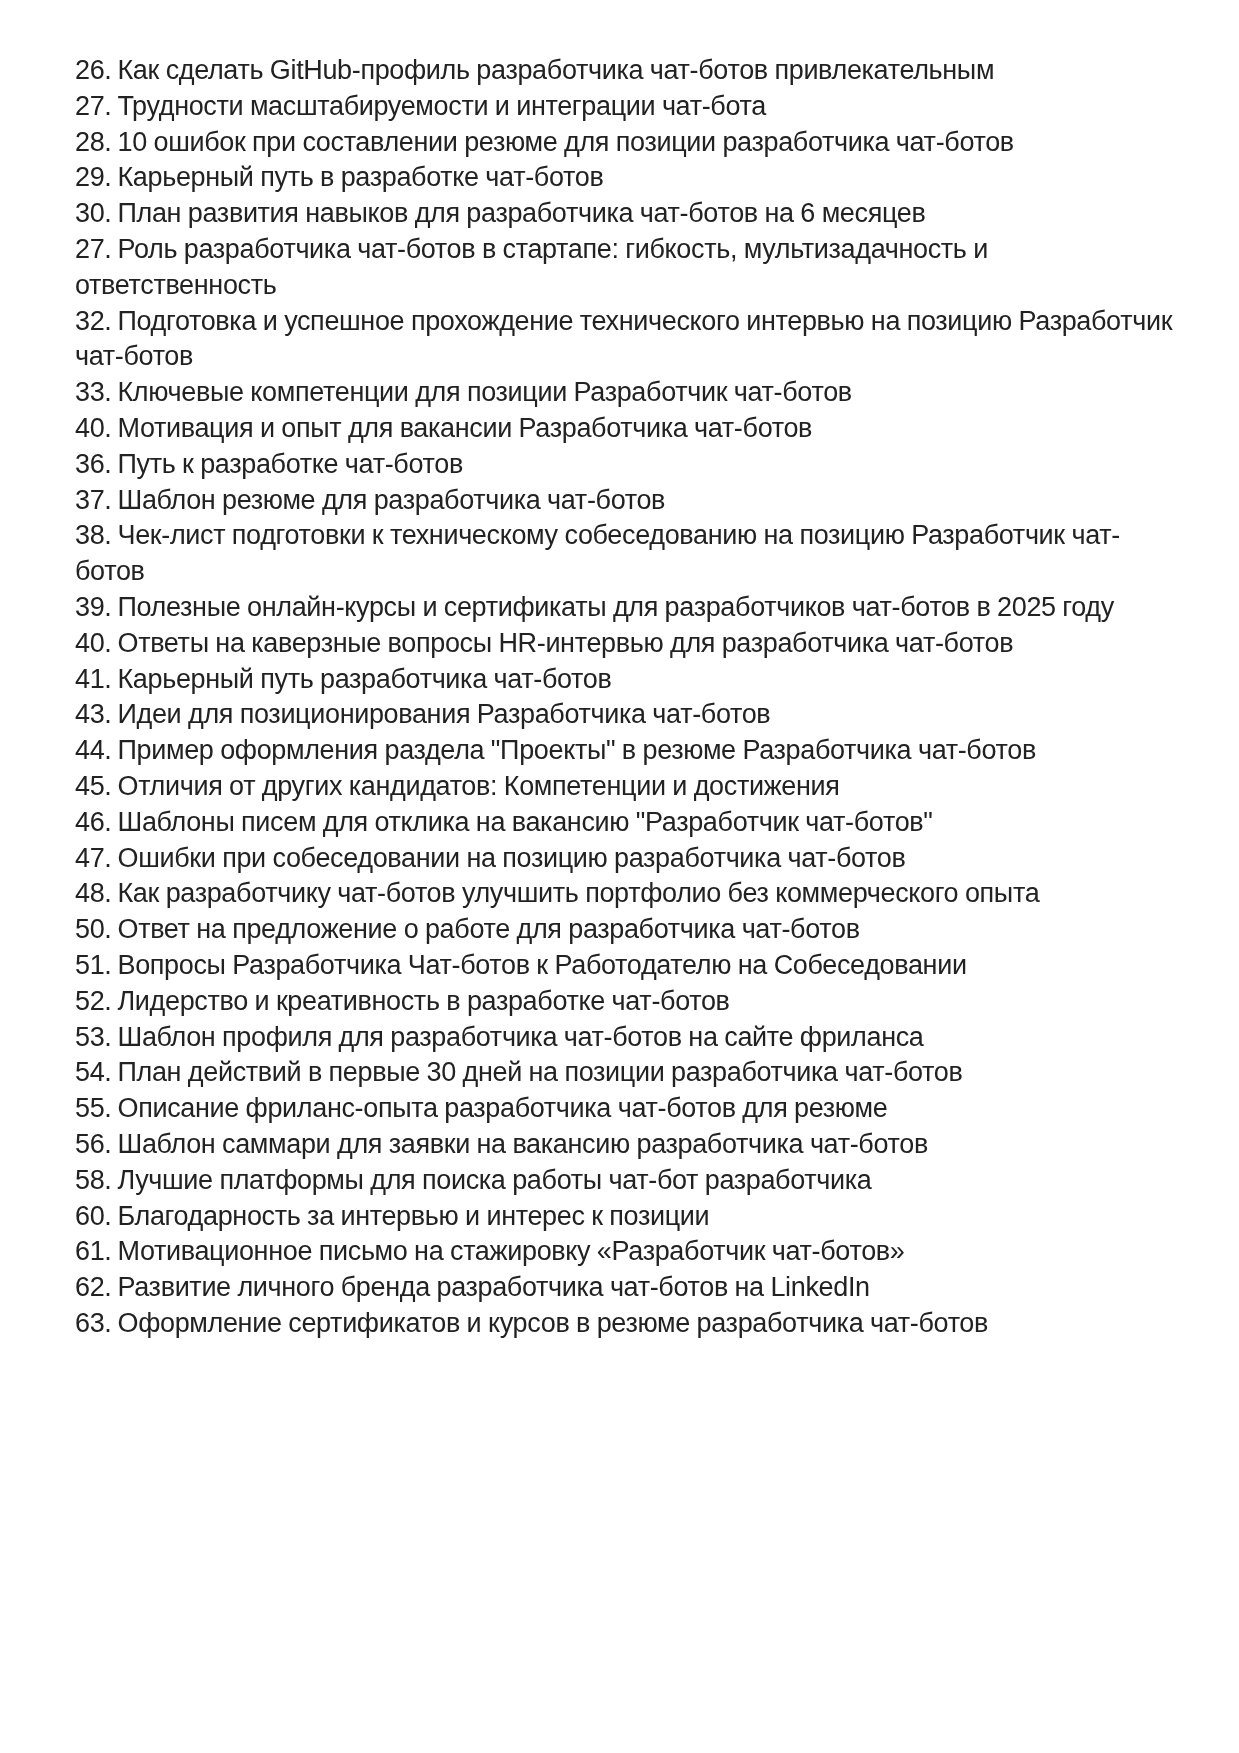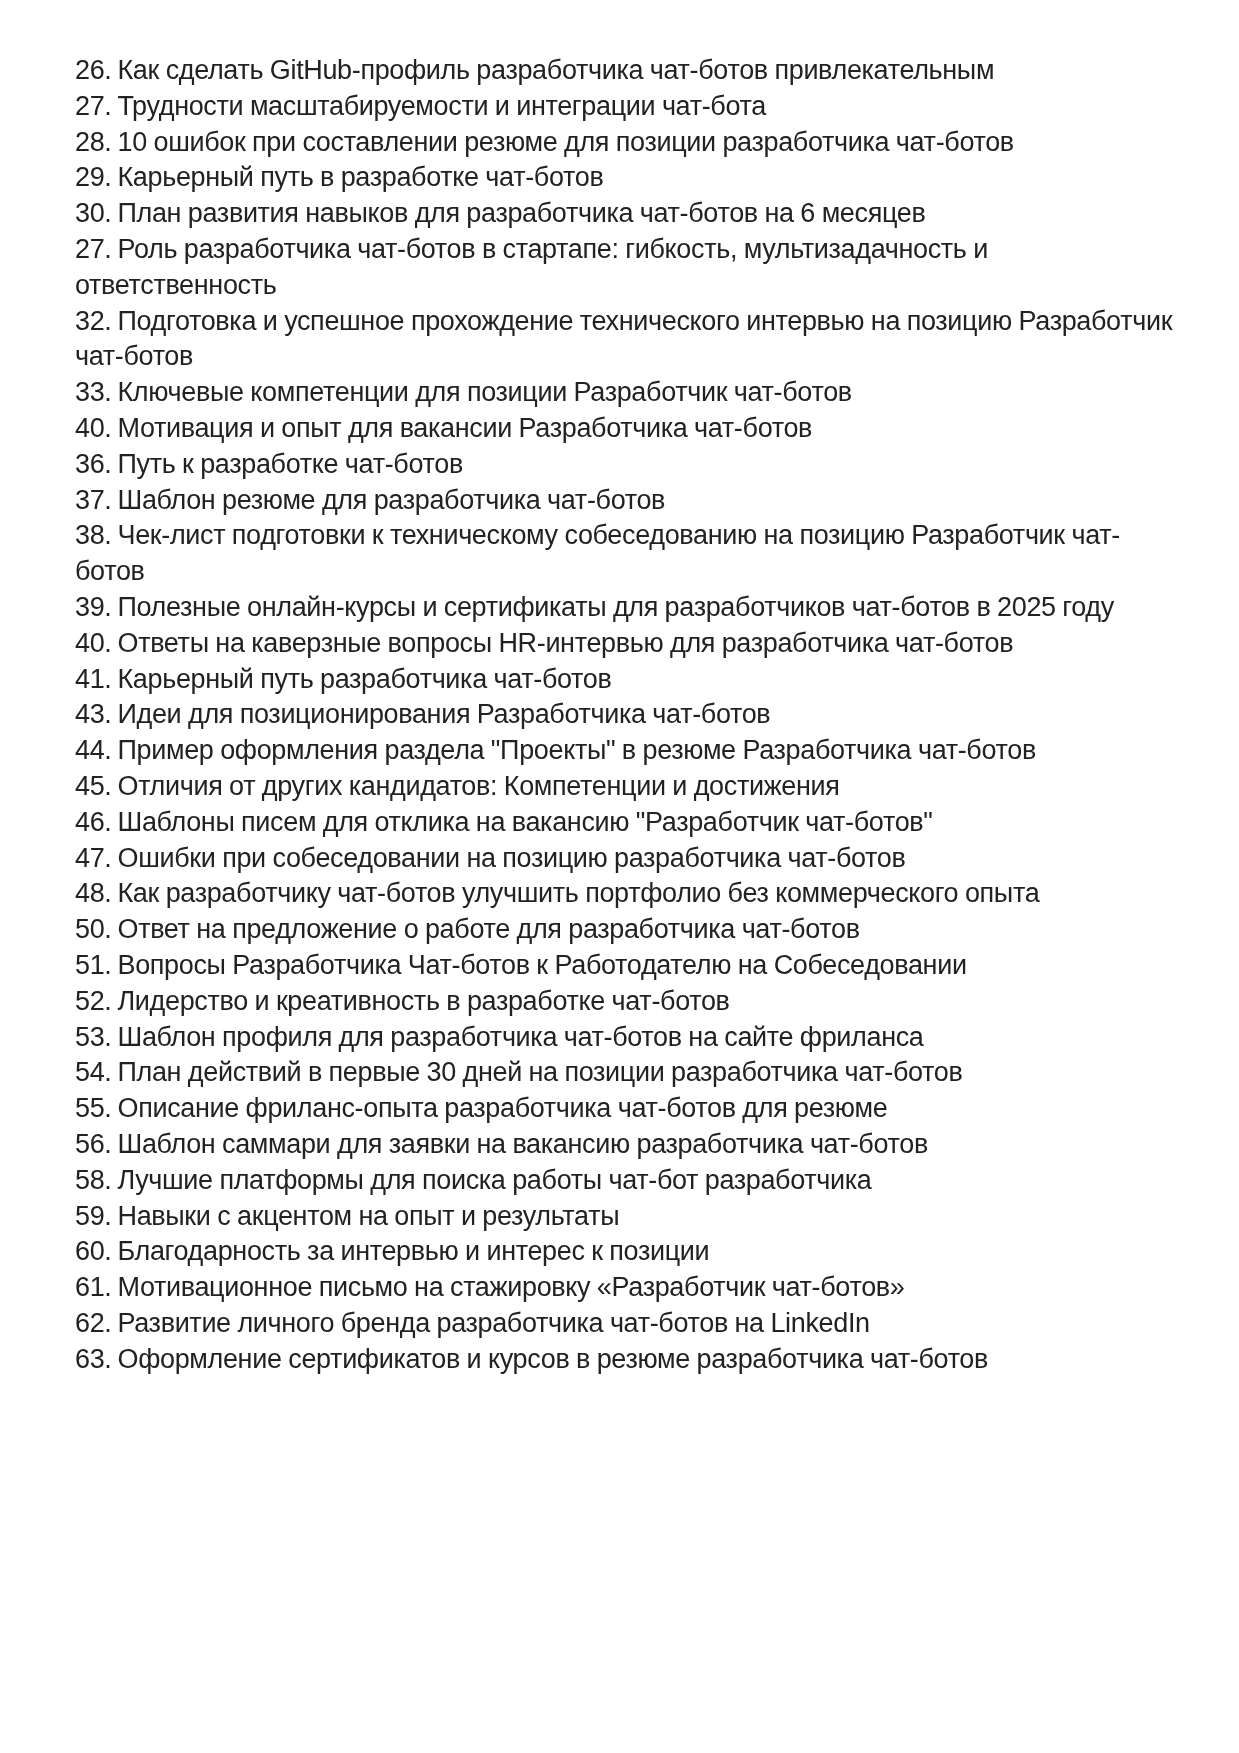--- a/index.html
+++ b/index.html
@@ -66,19 +66,18 @@
     <li><span class="num">47.</span><span>Ошибки при собеседовании на позицию разработчика чат-ботов</span></li>
     <li><span class="num">48.</span><span>Как разработчику чат-ботов улучшить портфолио без коммерческого опыта</span></li>
     <li><span class="num">50.</span><span>Ответ на предложение о работе для разработчика чат-ботов</span></li>
     <li><span class="num">51.</span><span>Вопросы Разработчика Чат-ботов к Работодателю на Собеседовании</span></li>
     <li><span class="num">52.</span><span>Лидерство и креативность в разработке чат-ботов</span></li>
     <li><span class="num">53.</span><span>Шаблон профиля для разработчика чат-ботов на сайте фриланса</span></li>
     <li><span class="num">54.</span><span>План действий в первые 30 дней на позиции разработчика чат-ботов</span></li>
     <li><span class="num">55.</span><span>Описание фриланс-опыта разработчика чат-ботов для резюме</span></li>
     <li><span class="num">56.</span><span>Шаблон саммари для заявки на вакансию разработчика чат-ботов</span></li>
     <li><span class="num">58.</span><span>Лучшие платформы для поиска работы чат-бот разработчика</span></li>
-    <li><span class="num">59.</span><span>Навыки с акцентом на опыт и результаты</span></li>
     <li><span class="num">60.</span><span>Благодарность за интервью и интерес к позиции</span></li>
     <li><span class="num">61.</span><span>Мотивационное письмо на стажировку «Разработчик чат-ботов»</span></li>
     <li><span class="num">62.</span><span>Развитие личного бренда разработчика чат-ботов на LinkedIn</span></li>
     <li><span class="num">63.</span><span>Оформление сертификатов и курсов в резюме разработчика чат-ботов</span></li>
   </ul>
 </div>
 
 </body></html>

